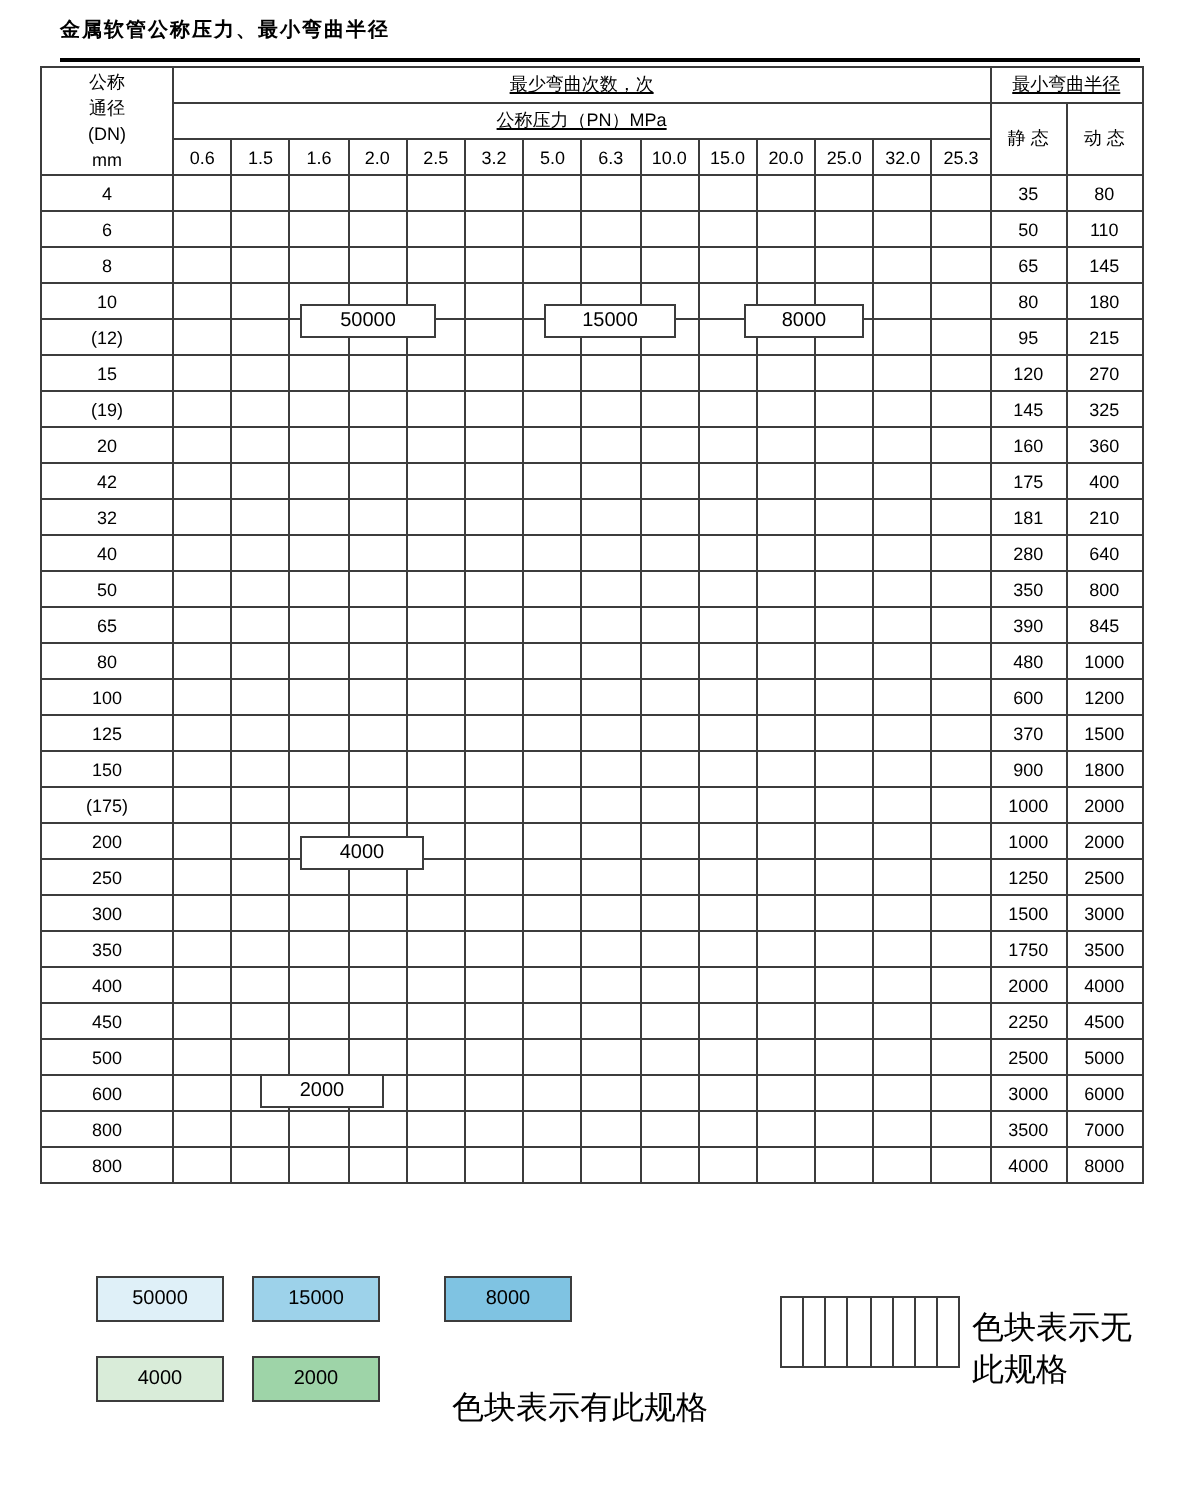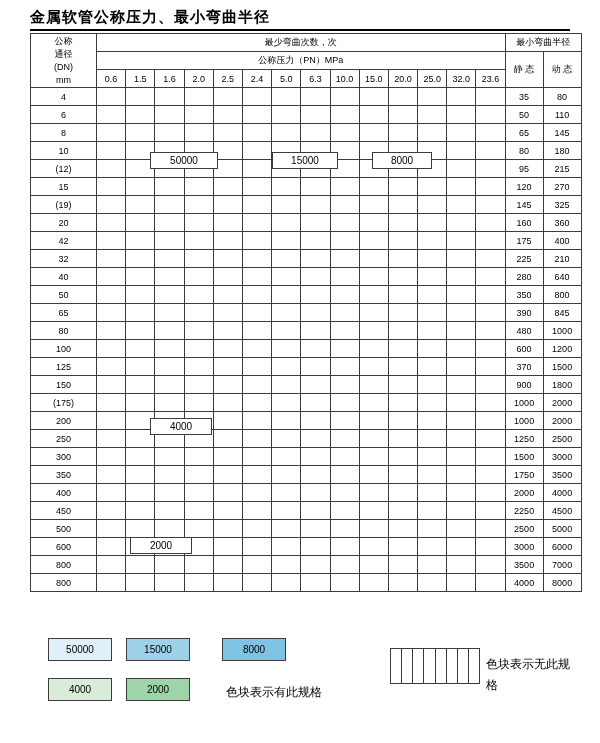--- a/index.html
+++ b/index.html
@@ -6,44 +6,44 @@
   body{
     width:600px;height:743px;
     background:#ffffff;
     font-family:"Liberation Sans","DejaVu Sans",sans-serif;
     color:#000;
     position:relative;
     overflow:hidden;
   }
   .title{
     position:absolute;left:30px;top:8px;
-    font-size:15px;font-weight:bold;letter-spacing:1px;
+    font-size:10px;font-weight:bold;letter-spacing:1px;
     font-family:"DejaVu Sans","Liberation Sans",sans-serif;
   }
   .rule{
     position:absolute;left:30px;top:29px;width:540px;height:2px;background:#000;
   }
   table.main{
-    position:absolute;left:30px;top:33px;
+    position:absolute;left:20px;top:33px;
     border-collapse:collapse;
     font-size:9px;
     table-layout:fixed;
   }
   table.main td,table.main th{
     border:1px solid #3c3c3c;
     padding:0;margin:0;
     text-align:center;
     vertical-align:middle;
     font-weight:normal;
     font-size:9px;
     height:17px;
     background:#ffffff;
   }
   .hdr{background:#dff0f8;}
-  .hdr-tall{height:22px;}
+  .hdr-tall{height:22px;text-decoration:underline;}
   .dn-col{width:66px;}
   .p-col{width:29.2px;}
   .r-col{width:38px;}
   .lbl-dn{font-size:10px;line-height:13px;}
   .unit-row td{height:16px;font-size:9px;}
   .rowlabel{background:#dff0f8;font-size:9.5px;}
   .blue-d{background:#7fc3e2;}
   .green{background:#d9ecd9;}
   .green-d{background:#9ed4a8;}
   .empty{background:#ffffff;}
@@ -57,21 +57,21 @@
     line-height:15px;
     height:15px;
   }
   .legend{position:absolute;left:30px;top:634px;width:540px;height:80px;}
   .lg-box{
     position:absolute;width:62px;height:21px;
     border:1px solid #3c3c3c;
     text-align:center;line-height:21px;font-size:10px;
     background:#ffffff;
   }
-  .lg-txt{position:absolute;font-size:12px;line-height:21px;height:21px;}
+  .lg-txt{position:absolute;font-size:16px;line-height:21px;height:21px;}
   .lg-grid{
     position:absolute;
     border:1px solid #3c3c3c;
     width:88px;height:34px;
     background:#ffffff;
     display:flex;
   }
   .lg-grid span{flex:1;border-right:1px solid #3c3c3c;}
   .lg-grid span:last-child{border-right:none;}
 </style>
@@ -116,29 +116,29 @@
       <td class="hdr hdr-tall" colspan="14">公称压力（PN）MPa</td>
       <td class="hdr" rowspan="2">静 态</td>
       <td class="hdr" rowspan="2">动 态</td>
     </tr>
     <tr class="unit-row" id="pcols">
         <td class="hdr">0.6</td>
         <td class="hdr">1.5</td>
         <td class="hdr">1.6</td>
         <td class="hdr">2.0</td>
         <td class="hdr">2.5</td>
-        <td class="hdr">2.4</td>
+        <td class="hdr">3.2</td>
         <td class="hdr">5.0</td>
         <td class="hdr">6.3</td>
         <td class="hdr">10.0</td>
         <td class="hdr">15.0</td>
         <td class="hdr">20.0</td>
         <td class="hdr">25.0</td>
         <td class="hdr">32.0</td>
-        <td class="hdr">23.6</td>
+        <td class="hdr">25.3</td>
       </tr>
   </thead>
   <tbody id="tbody">
       <tr>
         <td class="rowlabel">4</td>
         <td class="blue-d"></td>
         <td class="blue-d"></td>
         <td class="blue-d"></td>
         <td class="blue-d"></td>
         <td class="blue-d"></td>
@@ -315,21 +315,21 @@
         <td class="blue-d"></td>
         <td class="blue-d"></td>
         <td class="blue-d"></td>
         <td class="blue-d"></td>
         <td class="blue-d"></td>
         <td class="empty"></td>
         <td class="empty"></td>
         <td class="empty"></td>
         <td class="empty"></td>
         <td class="empty"></td>
-        <td class="val">225</td>
+        <td class="val">181</td>
         <td class="val">210</td>
       </tr>
       <tr>
         <td class="rowlabel">40</td>
         <td class="blue-d"></td>
         <td class="blue-d"></td>
         <td class="blue-d"></td>
         <td class="blue-d"></td>
         <td class="blue-d"></td>
         <td class="blue-d"></td>
@@ -679,21 +679,21 @@
   </div>
 
 <div class="legend">
   <div id="legend-boxes">
       <div class="lg-box" style="left: 18px; top: 4px; background: rgb(223, 240, 248);">50000</div>
       <div class="lg-box" style="left: 96px; top: 4px; background: rgb(157, 210, 234);">15000</div>
       <div class="lg-box" style="left: 192px; top: 4px; background: rgb(127, 195, 226);">8000</div>
       <div class="lg-box" style="left: 18px; top: 44px; background: rgb(217, 236, 217);">4000</div>
       <div class="lg-box" style="left: 96px; top: 44px; background: rgb(158, 212, 168);">2000</div>
     </div>
-  <div class="lg-txt" style="left:196px;top:48px;">色块表示有此规格</div>
+  <div class="lg-txt" style="left:196px;top:60px;">色块表示有此规格</div>
   <div class="lg-grid" style="left:360px;top:14px;">
     <span></span>
       <span></span>
       <span></span>
       <span></span>
       <span></span>
       <span></span>
       <span></span>
       <span></span>
   </div>

